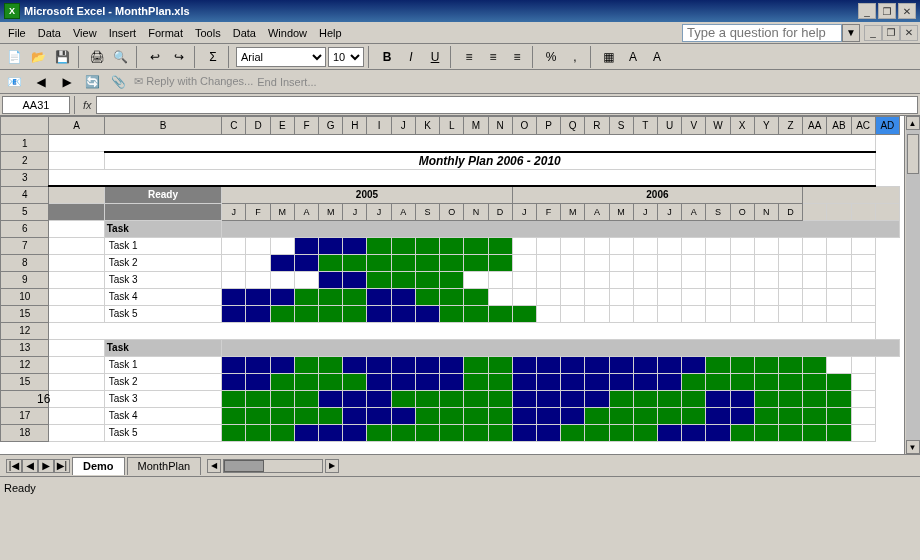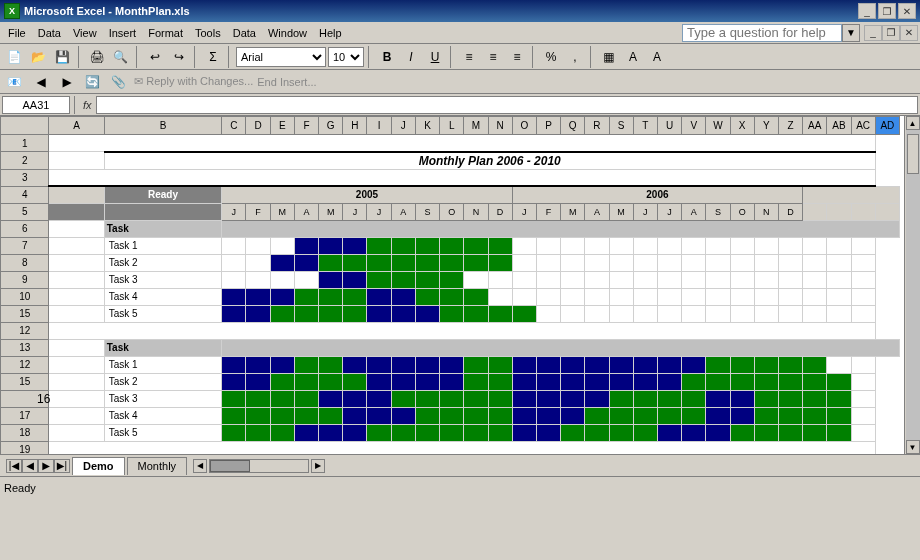--- a/index.html
+++ b/index.html
@@ -746,24 +746,20 @@
             <td style="background:#000080;"></td>
             <td style="background:#000080;"></td>
           <td style="background:#008000;"></td>
             <td style="background:#008000;"></td>
             <td style="background:#008000;"></td>
             <td style="background:#008000;"></td>
           <td style="background:#008000;"></td>
             <td style="background:white;"></td>
         </tr>
 
-        <tr>
-          <td style="background:#d4d0c8; text-align:center; font-size:10px; border:1px solid #808080;">19</td>
-          <td colspan="29" style="background:white;"></td>
-        </tr>
 
       </tbody>
     </table>
   </div>
 
   <div style="width:16px; background:#d4d0c8; border-left:1px solid #808080; display:flex; flex-direction:column; align-items:center;">
     <div style="width:14px;height:14px;background:#d4d0c8;border:1px solid #808080;display:flex;align-items:center;justify-content:center;font-size:8px;cursor:pointer;">▲</div>
     <div style="flex:1;width:14px;background:#c0c0c0;position:relative;">
       <div style="width:12px;height:40px;background:#d4d0c8;border:1px solid #808080;position:absolute;top:4px;left:1px;"></div>
     </div>
@@ -772,21 +768,21 @@
 </div>
 
 <div class="bottom-bar">
   <div class="tab-nav">
     <div class="tab-nav-btn">|◀</div>
     <div class="tab-nav-btn">◀</div>
     <div class="tab-nav-btn">▶</div>
     <div class="tab-nav-btn">▶|</div>
   </div>
   <div class="sheet-tab active">Demo</div>
-  <div class="sheet-tab inactive">Monthly</div>
+  <div class="sheet-tab inactive">MonthPlan</div>
   <div style="flex:1; display:flex; align-items:center; padding:0 4px;">
     <div class="scroll-btn">◀</div>
     <div class="scroll-track">
       <div class="scroll-thumb"></div>
     </div>
     <div class="scroll-btn">▶</div>
   </div>
 </div>
 
 <div class="status-bar">

